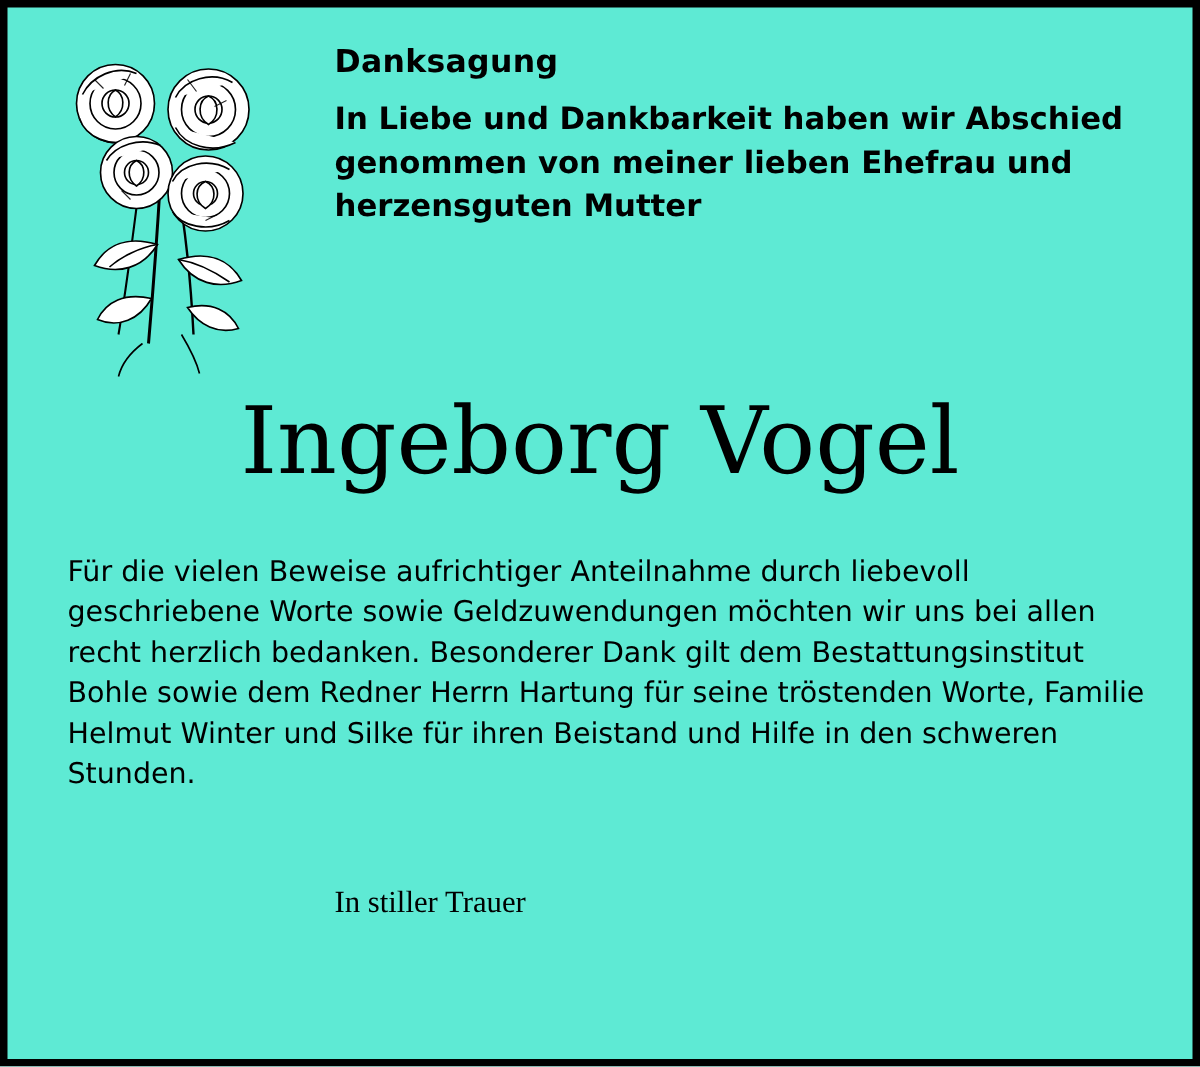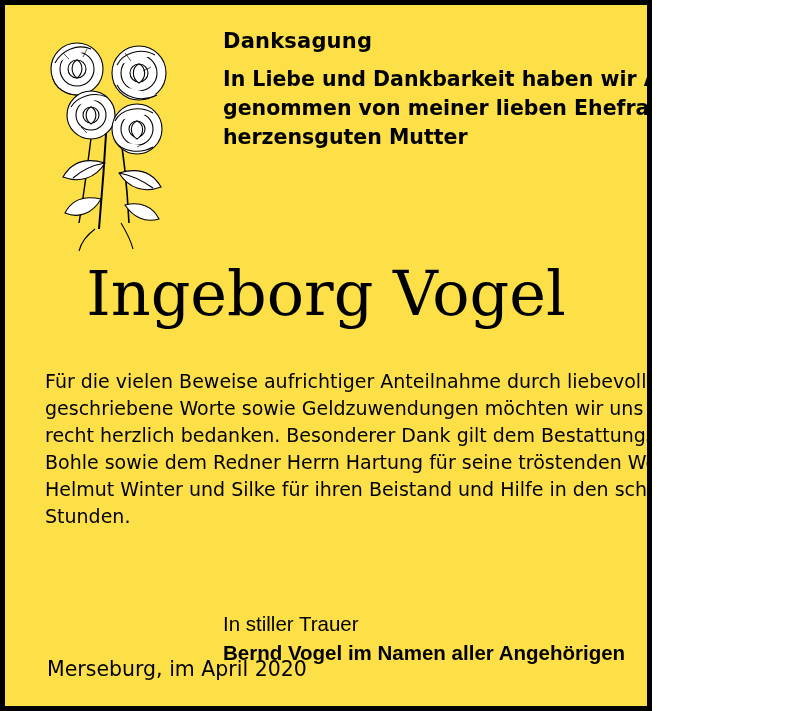--- a/index.html
+++ b/index.html
@@ -5,24 +5,24 @@
   html, body {
     margin: 0;
     padding: 0;
     background: #ffffff;
   }
   body {
     font-family: "DejaVu Sans", sans-serif;
   }
   .obituary {
     position: relative;
-    width: 652px;
+    width: 800px;
     height: 711px;
     box-sizing: border-box;
-    background: #fde047;
+    background: #5eead4;
     border: 5px solid #000000;
     overflow: hidden;
   }
 
   .flower {
     position: absolute;
     left: 28px;
     top: 18px;
     width: 150px;
     height: 230px;
@@ -83,23 +83,23 @@
     width: 720px;
     font-family: "DejaVu Sans", sans-serif;
     font-size: 19px;
     line-height: 1.42;
     color: #000;
   }
 
   .mourning {
     position: absolute;
     left: 218px;
-    top: 604px;
+    top: 583px;
     width: 560px;
-    font-family: Liberation Sans, sans-serif;
+    font-family: Liberation Serif, serif;
     font-size: 20.5px;
     line-height: 1.42;
     color: #000;
   }
   .mourning .bold {
     font-weight: bold;
   }
 
   .place-date {
     position: absolute;
@@ -172,18 +172,16 @@
     <div class="danksagung">Danksagung</div>
     <div class="intro">In Liebe und Dankbarkeit haben wir Abschied genommen von meiner lieben Ehefrau und herzensguten Mutter</div>
   </div>
 
   <div class="name">Ingeborg Vogel</div>
 
   <div class="thanks">Für die vielen Beweise aufrichtiger Anteilnahme durch liebevoll geschriebene Worte sowie Geldzuwendungen möchten wir uns bei allen recht herzlich bedanken. Besonderer Dank gilt dem Bestattungsinstitut Bohle sowie dem Redner Herrn Hartung für seine tröstenden Worte, Familie Helmut Winter und Silke für ihren Beistand und Hilfe in den schweren Stunden.</div>
 
   <div class="mourning">
     <div>In stiller Trauer</div>
-    <div class="bold">Bernd Vogel im Namen aller Angehörigen</div>
   </div>
 
-  <div class="place-date">Merseburg, im April 2020</div>
 
 </div>
 
 </body></html>

